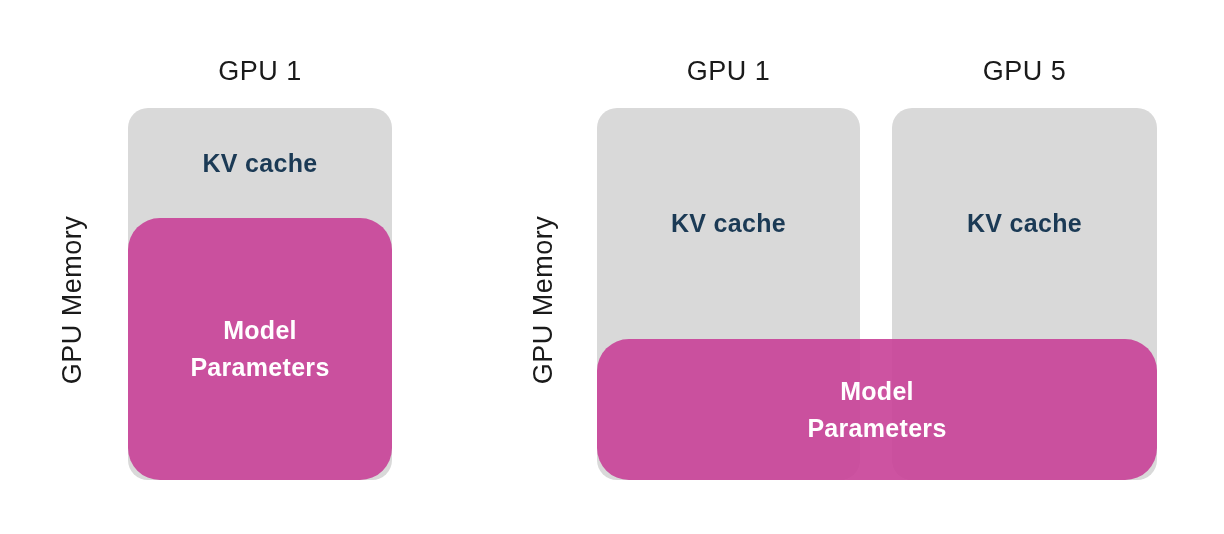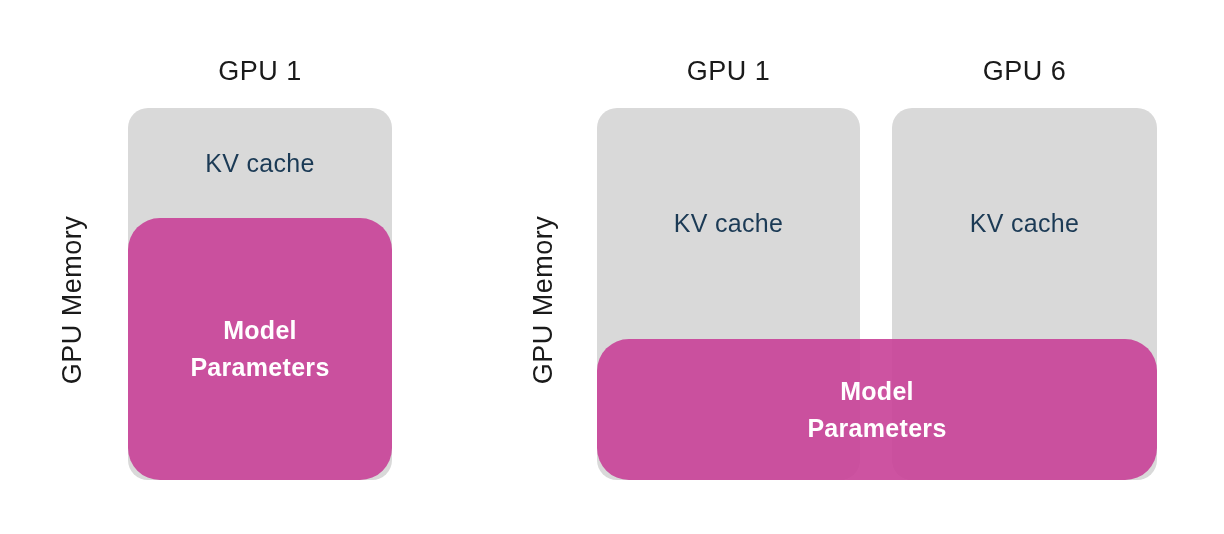--- a/index.html
+++ b/index.html
@@ -54,21 +54,21 @@
     align-items: center;
     justify-content: center;
     z-index: 2;
   }
 
   .kv-label {
     position: absolute;
     display: flex;
     align-items: center;
     justify-content: center;
-    font-weight: normal;
+    font-weight: bold;
     font-size: 25px;
     letter-spacing: 0.3px;
     color: var(--navy-text, #1B3A55);
     z-index: 1;
   }
 
   .model-line {
     display: block;
     font-weight: bold;
     font-size: 25px;
@@ -97,21 +97,21 @@
       <span class="model-line">Model</span>
       <span class="model-line">Parameters</span>
     </div>
 
   </div>
 
   <div>
 
     <div class="gpu-title" style="left:597px; width:263px;">GPU 1</div>
 
-    <div class="gpu-title" style="left:892px; width:265px;">GPU 6</div>
+    <div class="gpu-title" style="left:892px; width:265px;">GPU 5</div>
 
     <div class="memory-axis" style="left:543px; top:300px;">GPU Memory</div>
 
     <div class="gray-col" style="left:597px; top:108px; width:263px; height:372px;"></div>
 
     <div class="gray-col" style="left:892px; top:108px; width:265px; height:372px;"></div>
 
     <div class="kv-label" style="left:597px; top:108px; width:263px; height:230px;">KV cache</div>
 
     <div class="kv-label" style="left:892px; top:108px; width:265px; height:230px;">KV cache</div>

